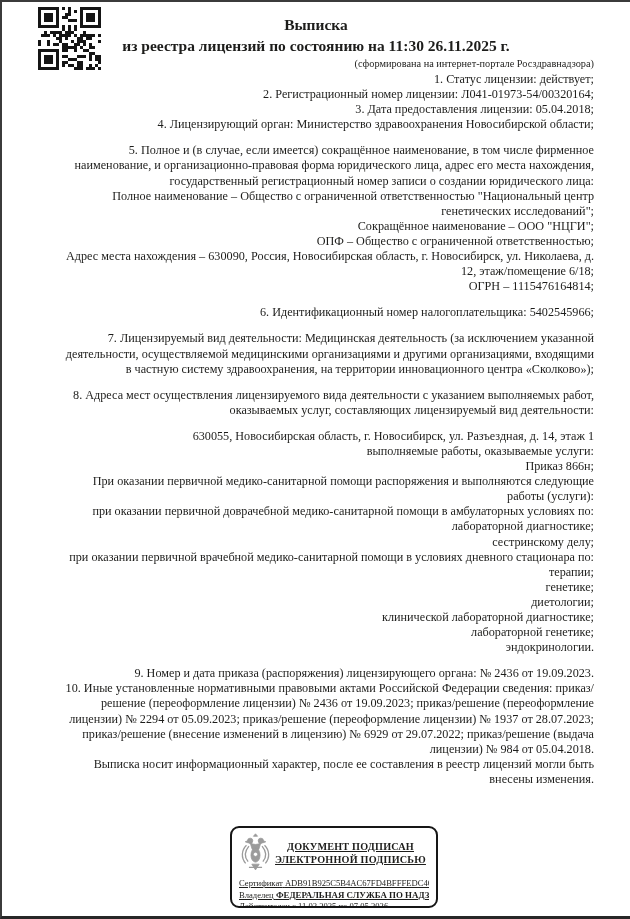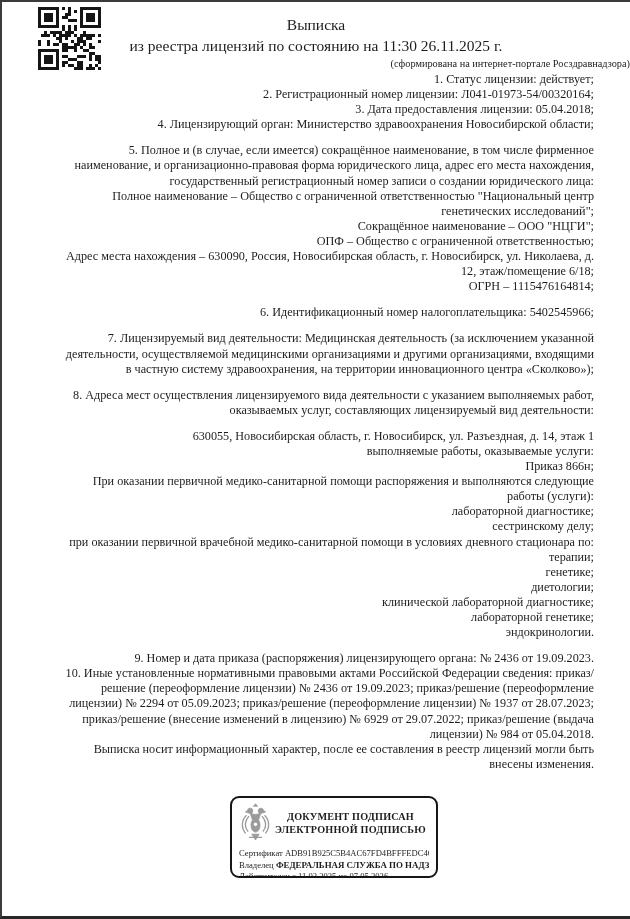--- a/index.html
+++ b/index.html
@@ -3,31 +3,31 @@
 <meta charset="utf-8">
 <style>
   html,body{margin:0;padding:0}
   body{
     width:630px;height:919px;background:#ffffff;color:#1d1d1b;
     font-family:"Liberation Serif", serif;
     position:relative;overflow:hidden;box-sizing:border-box;
     border-left:2px solid #3b3b3b;border-top:2px solid #3b3b3b;border-bottom:3px solid #272727;
   }
   .qr{position:absolute;left:36px;top:5px;width:63px;height:63px}
-  .titles{margin-top:12px;text-align:center;font-weight:normal;font-size:15.5px;line-height:21px}
-  .formed{text-align:right;font-size:10.3px;margin-top:2px}
+  .titles{margin-top:12px;text-align:center;font-weight:bold;font-size:15.5px;line-height:21px}
+  .formed{text-align:right;padding-right:36px;font-size:10.3px;margin-top:2px}
   .doc{padding:3px 36px 0 56px;font-size:12.2px;line-height:15.1px;text-align:right}
   p.para{margin:0}
   p.para.gap{margin-top:11px}
   p.para.sub1{padding-left:7px}
   p.para.sub2{padding-left:14px}
   .stamp{
-    position:absolute;left:228px;top:794px;width:208px;height:82px;
+    position:absolute;left:228px;top:824px;width:208px;height:82px;
     border:2px solid #161616;border-radius:9px;background:#fff;box-sizing:border-box;
-    padding:5px 7px 0 7px;overflow:hidden;
+    padding:5px 7px 0 7px;overflow:hidden;text-decoration:underline;
   }
   .stamp-top{display:flex;align-items:center}
   .emblem{width:33px;height:41px;flex:none}
   .stamp-head{flex:1;text-align:center;font-weight:bold;font-size:10.2px;line-height:12.5px;letter-spacing:.2px}
   .s-line{font-size:8.6px;line-height:11.6px;white-space:nowrap;overflow:hidden}
   .s-line.first{margin-top:4px}
   .s-line b{font-size:8.9px}
 </style>
 </head>
 <body>
@@ -177,20 +177,21 @@
     <p class="para plain">ОПФ – Общество с ограниченной ответственностью;</p>
     <p class="para plain">Адрес места нахождения – 630090, Россия, Новосибирская область, г. Новосибирск, ул. Николаева, д. 12, этаж/помещение 6/18;</p>
     <p class="para plain">ОГРН – 1115476164814;</p>
     <p class="para num gap">6. Идентификационный номер налогоплательщика: 5402545966;</p>
     <p class="para num gap">7. Лицензируемый вид деятельности: Медицинская деятельность (за исключением указанной деятельности, осуществляемой медицинскими организациями и другими организациями, входящими в частную систему здравоохранения, на территории инновационного центра «Сколково»);</p>
     <p class="para num gap">8. Адреса мест осуществления лицензируемого вида деятельности с указанием выполняемых работ, оказываемых услуг, составляющих лицензируемый вид деятельности:</p>
     <p class="para plain gap">630055, Новосибирская область, г. Новосибирск, ул. Разъездная, д. 14, этаж 1</p>
     <p class="para plain">выполняемые работы, оказываемые услуги:</p>
     <p class="para plain">Приказ 866н;</p>
     <p class="para plain">При оказании первичной медико-санитарной помощи распоряжения и выполняются следующие работы (услуги):</p>
+    <p class="para sub1">при оказании первичной доврачебной медико-санитарной помощи в амбулаторных условиях по:</p>
     <p class="para sub2">лабораторной диагностике;</p>
     <p class="para sub2">сестринскому делу;</p>
     <p class="para sub1">при оказании первичной врачебной медико-санитарной помощи в условиях дневного стационара по:</p>
     <p class="para sub2">терапии;</p>
     <p class="para sub2">генетике;</p>
     <p class="para sub2">диетологии;</p>
     <p class="para sub2">клинической лабораторной диагностике;</p>
     <p class="para sub2">лабораторной генетике;</p>
     <p class="para sub2">эндокринологии.</p>
     <p class="para num gap">9. Номер и дата приказа (распоряжения) лицензирующего органа: № 2436 от 19.09.2023.</p>

